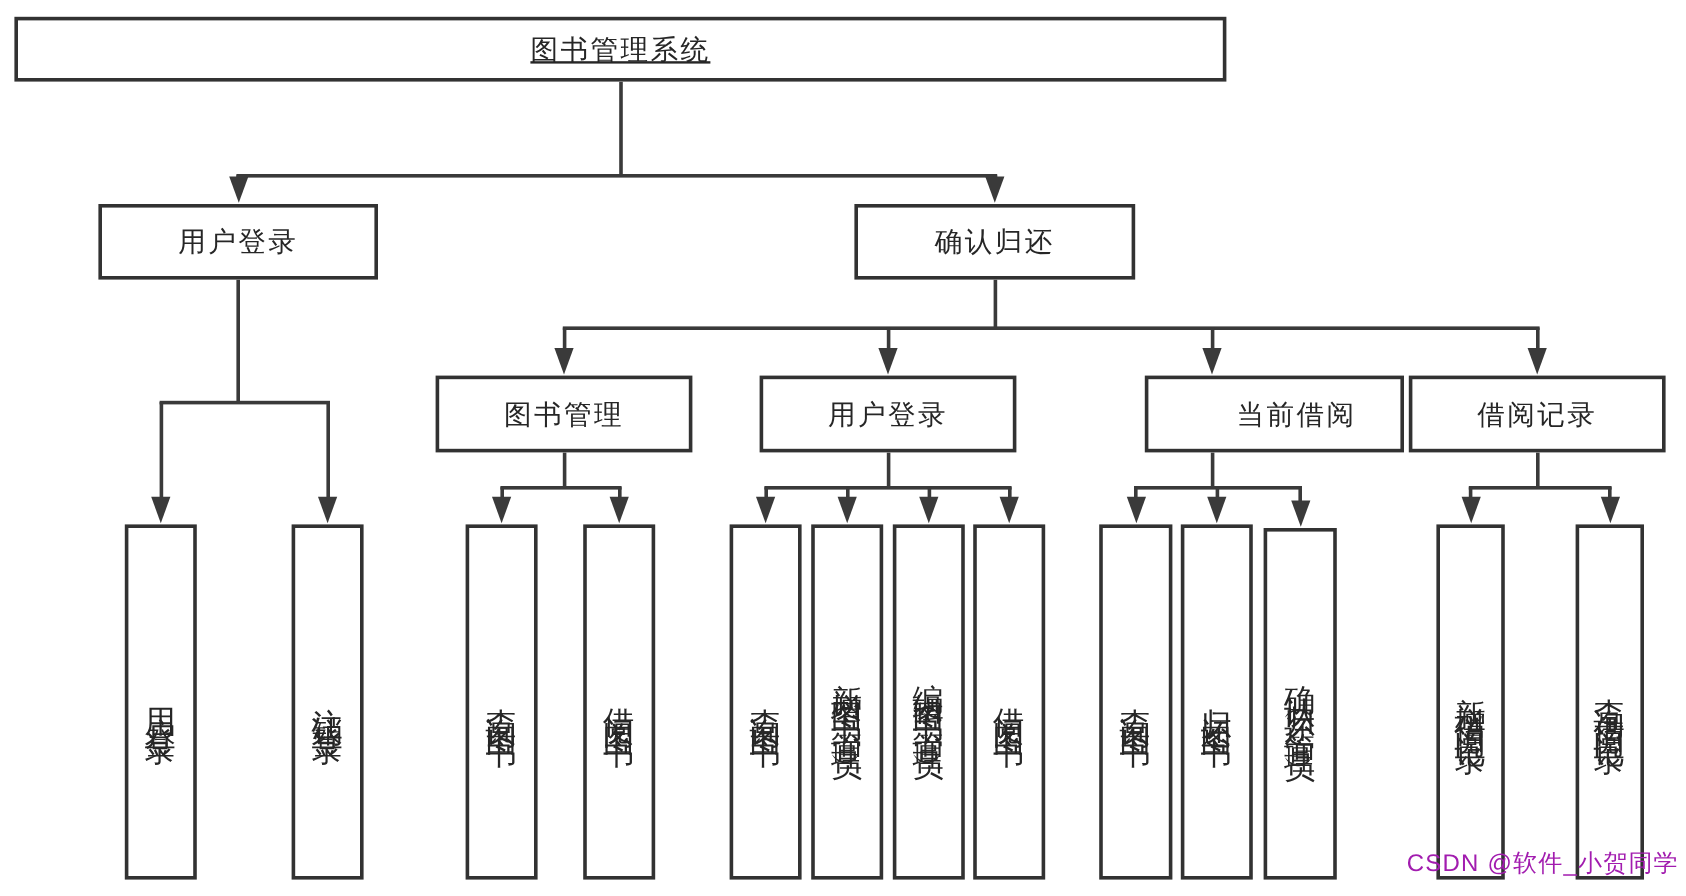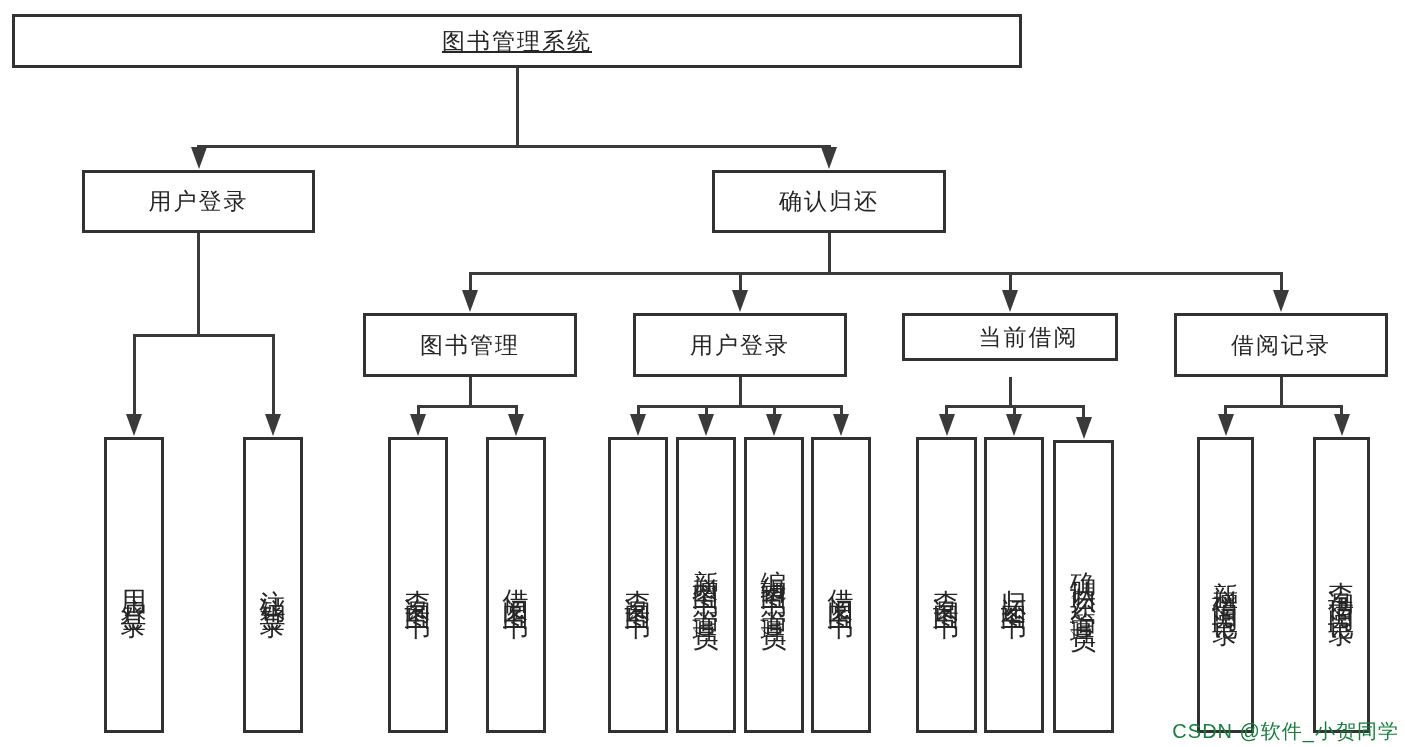--- a/index.html
+++ b/index.html
@@ -44,24 +44,24 @@
     width: 0;
     height: 0;
     border-left: 8px solid transparent;
     border-right: 8px solid transparent;
     border-top: 22px solid #3a3a3a;
     z-index: 1;
   }
   #watermark {
     position: absolute;
     right: 6px;
-    bottom: 2px;
+    bottom: 14px;
     font-size: 20px;
     letter-spacing: 1px;
-    color: #15803d;
+    color: #a21caf;
     z-index: 5;
     white-space: nowrap;
   }
 </style>
 </head>
 <body>
 
 <div id="canvas">
   <div id="nodes-layer">
       <div class="node h" style="left: 12px; top: 14px; width: 1010px; height: 54px; text-decoration: underline;">
@@ -72,21 +72,21 @@
       </div>
       <div class="node h" style="left: 712px; top: 170px; width: 234px; height: 63px;">
         <span>确认归还</span>
       </div>
       <div class="node h" style="left: 363px; top: 313px; width: 214px; height: 64px;">
         <span>图书管理</span>
       </div>
       <div class="node h" style="left: 633px; top: 313px; width: 214px; height: 64px;">
         <span>用户登录</span>
       </div>
-      <div class="node h" style="left: 902px; top: 313px; width: 216px; height: 48px; padding-left: 37px;">
+      <div class="node h" style="left: 954px; top: 313px; width: 216px; height: 64px; padding-left: 37px;">
         <span>当前借阅</span>
       </div>
       <div class="node h" style="left: 1174px; top: 313px; width: 214px; height: 64px;">
         <span>借阅记录</span>
       </div>
       <div class="node v" style="left: 104px; top: 437px; width: 60px; height: 296px;">
         <span>用户登录</span>
       </div>
       <div class="node v" style="left: 243px; top: 437px; width: 60px; height: 296px;">
         <span>注销登录</span>

